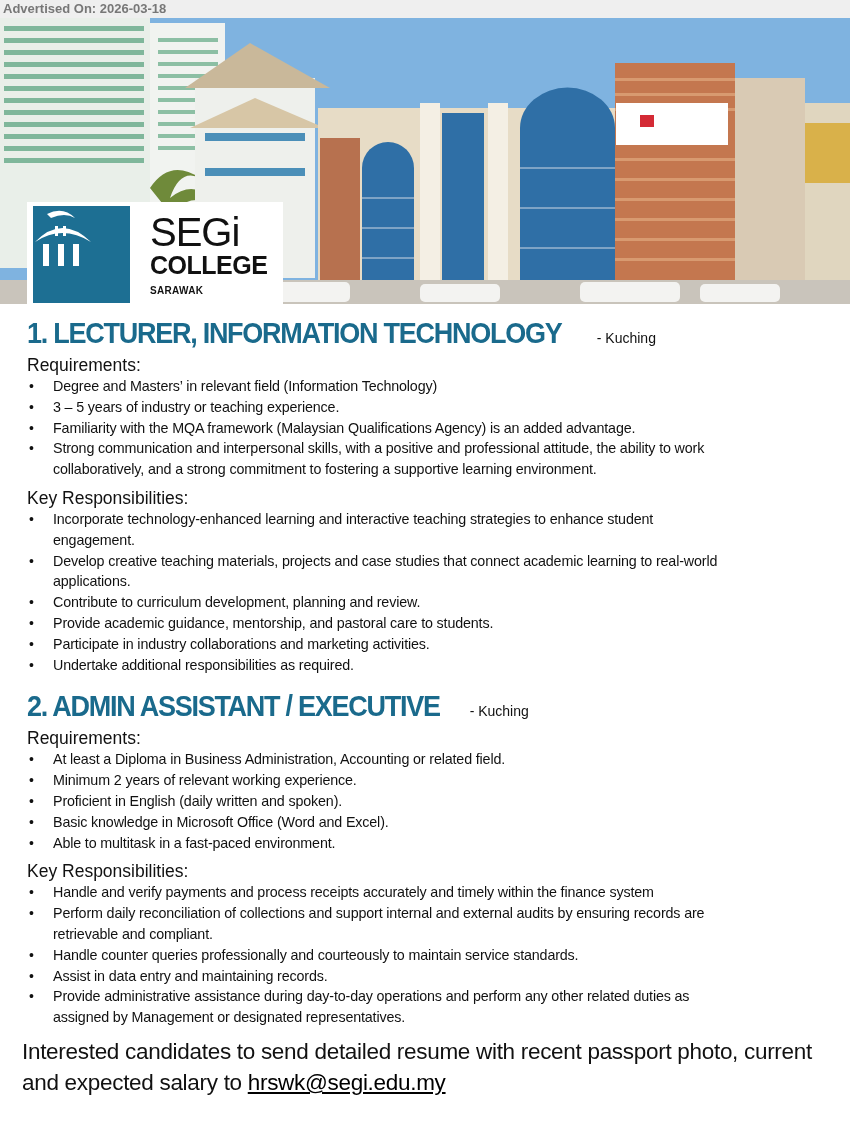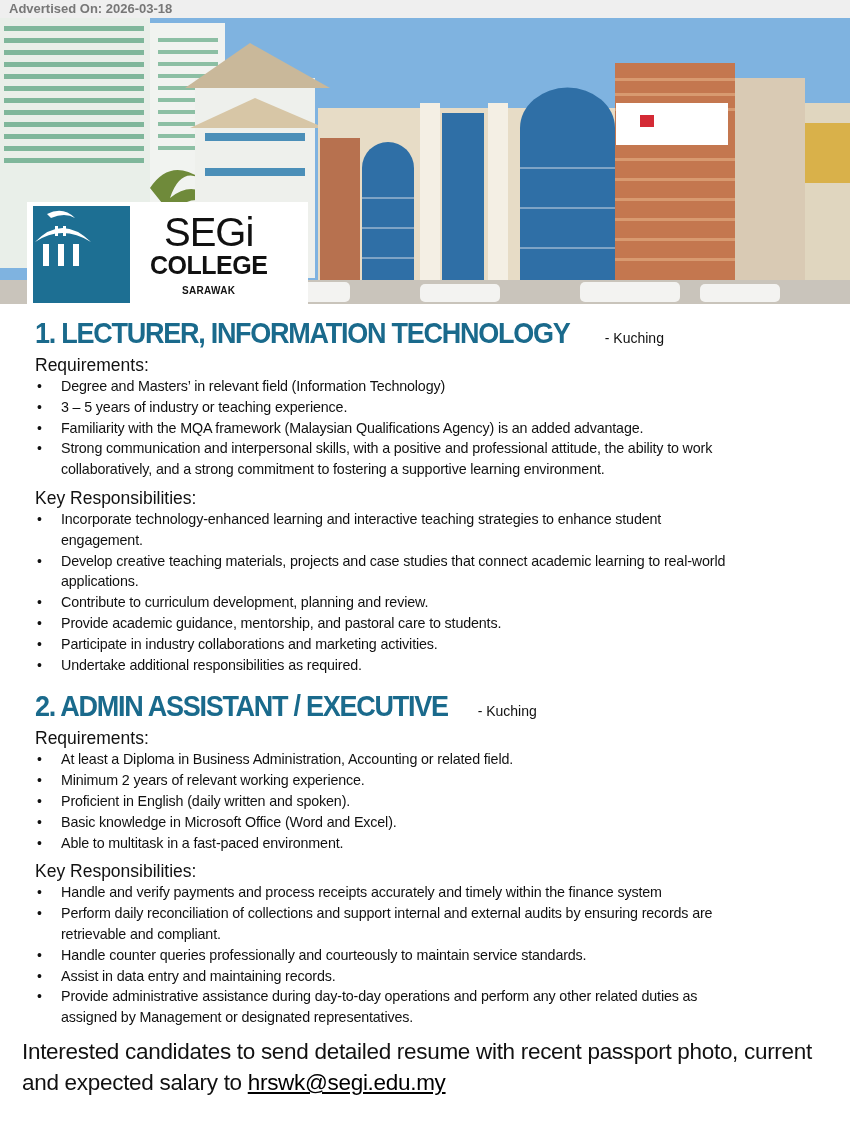--- a/index.html
+++ b/index.html
@@ -2,45 +2,45 @@
 <html><head>
 <meta charset="utf-8">
 <style>
   * { box-sizing: border-box; margin: 0; padding: 0; }
   html, body { width: 850px; height: 1131px; background: #ffffff; overflow: hidden; }
   body { font-family: "Liberation Sans Narrow", "Liberation Sans", sans-serif; color: #111; position: relative; }
 
   .adv-bar {
     position: absolute; left: 0; top: 0; width: 850px; height: 18px;
     background: #efefef; color: #777; font-family: "Liberation Sans", sans-serif;
-    font-weight: bold; font-size: 13px; line-height: 18px; padding-left: 9px;
+    font-weight: bold; font-size: 13px; line-height: 18px; padding-left: 3px;
   }
 
   
   .hero {
     position: absolute; left: 0; top: 18px; width: 850px; height: 286px; overflow: hidden;
     background: linear-gradient(180deg, #6aa6d8 0%, #9cc7ea 45%, #d8d2c4 100%);
   }
   .hero svg { position: absolute; left: 0; top: 0; }
 
   .logo-card {
-    position: absolute; left: 27px; top: 184px; width: 281px; height: 104px;
-    background: #ffffff; display: flex; align-items: center; text-align: center;
+    position: absolute; left: 27px; top: 184px; width: 256px; height: 104px;
+    background: #ffffff; display: flex; align-items: center;
   }
   .logo-mark {
     width: 97px; height: 97px; margin-left: 6px; background: #1d6f93;
     display: flex; align-items: center; justify-content: center;
   }
   .logo-text { margin-left: 20px; display: flex; flex-direction: column; }
   .logo-segi { font-family: "Liberation Sans", sans-serif; font-size: 40px; line-height: 38px; color: #111; letter-spacing: -1px; }
   .logo-college { font-family: "Liberation Sans", sans-serif; font-size: 25px; line-height: 28px; font-weight: bold; color: #111; letter-spacing: -0.5px; }
   .logo-sarawak { font-family: Liberation Sans, sans-serif; font-size: 10px; font-weight: bold; color: #111; margin-top: 6px; letter-spacing: 0.3px; }
 
   
-  .content { position: absolute; left: 8px; top: 312px; width: 752px; }
+  .content { position: absolute; left: 0; top: 312px; width: 752px; }
   .job-title-row { display: flex; align-items: baseline; padding-left: 27px; height: 42px; }
   .job-title {
     font-family: "Liberation Sans", sans-serif; font-weight: bold; color: #1a6a8c;
     font-size: 30px; letter-spacing: -1.4px; transform: scaleX(0.9); transform-origin: left;
     white-space: nowrap; line-height: 42px;
   }
   .job-location { font-size: 14px; color: #111; margin-left: 4px; white-space: nowrap; }
 
   .section-heading { font-size: 17.5px; padding-left: 27px; line-height: 22px; color: #111; }
   .section-heading.spaced { margin-top: 7px; }

